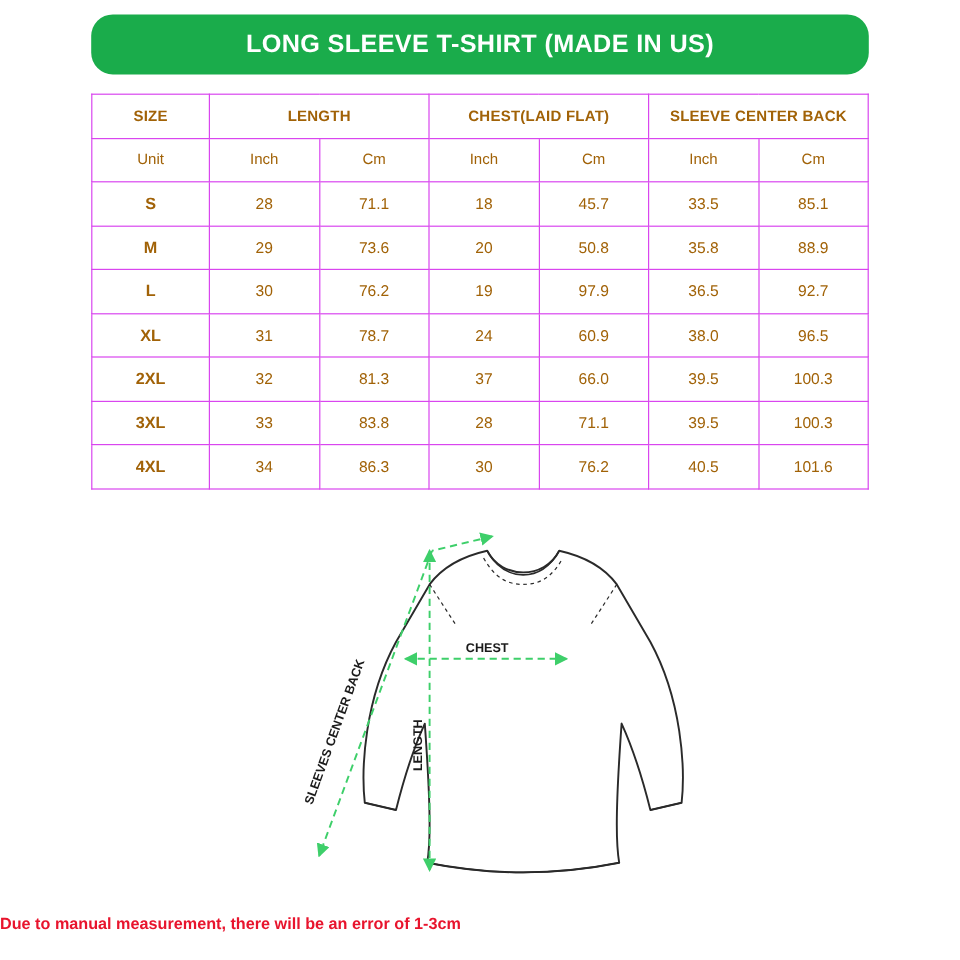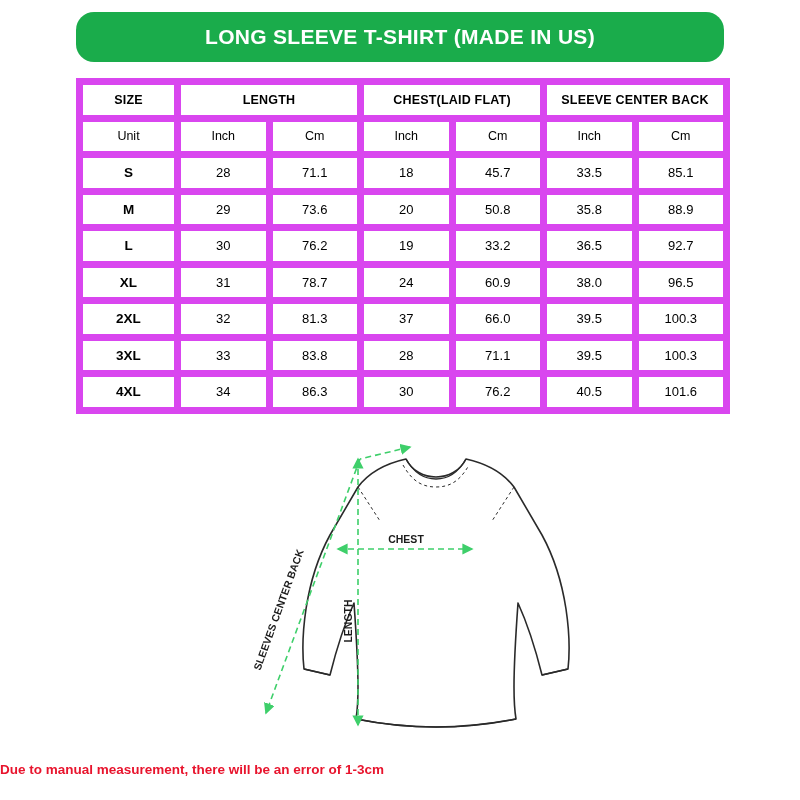--- a/index.html
+++ b/index.html
@@ -40,25 +40,25 @@
     position: absolute;
     left: 76px; top: 78px;
     width: 648px;
   }
   table.size-table {
     border-collapse: collapse;
     width: 648px;
     table-layout: fixed;
   }
   table.size-table td, table.size-table th {
-    border: 7px solid #d946ef;
+    border: 1px solid #d946ef;
     text-align: center;
     vertical-align: middle;
     font-size: 13px;
-    color: #000000;
+    color: #a16207;
     height: 36.5px;
     padding: 0;
   }
   table.size-table th {
     font-weight: bold;
     font-size: 12.5px;
     letter-spacing: 0.2px;
   }
   table.size-table .row-label {
     font-weight: bold;
@@ -144,21 +144,21 @@
           <td>20</td>
           <td>50.8</td>
           <td>35.8</td>
           <td>88.9</td>
         </tr>
         <tr>
           <td class="row-label">L</td>
           <td>30</td>
           <td>76.2</td>
           <td>19</td>
-          <td>33.2</td>
+          <td>97.9</td>
           <td>36.5</td>
           <td>92.7</td>
         </tr>
         <tr>
           <td class="row-label">XL</td>
           <td>31</td>
           <td>78.7</td>
           <td>24</td>
           <td>60.9</td>
           <td>38.0</td>

